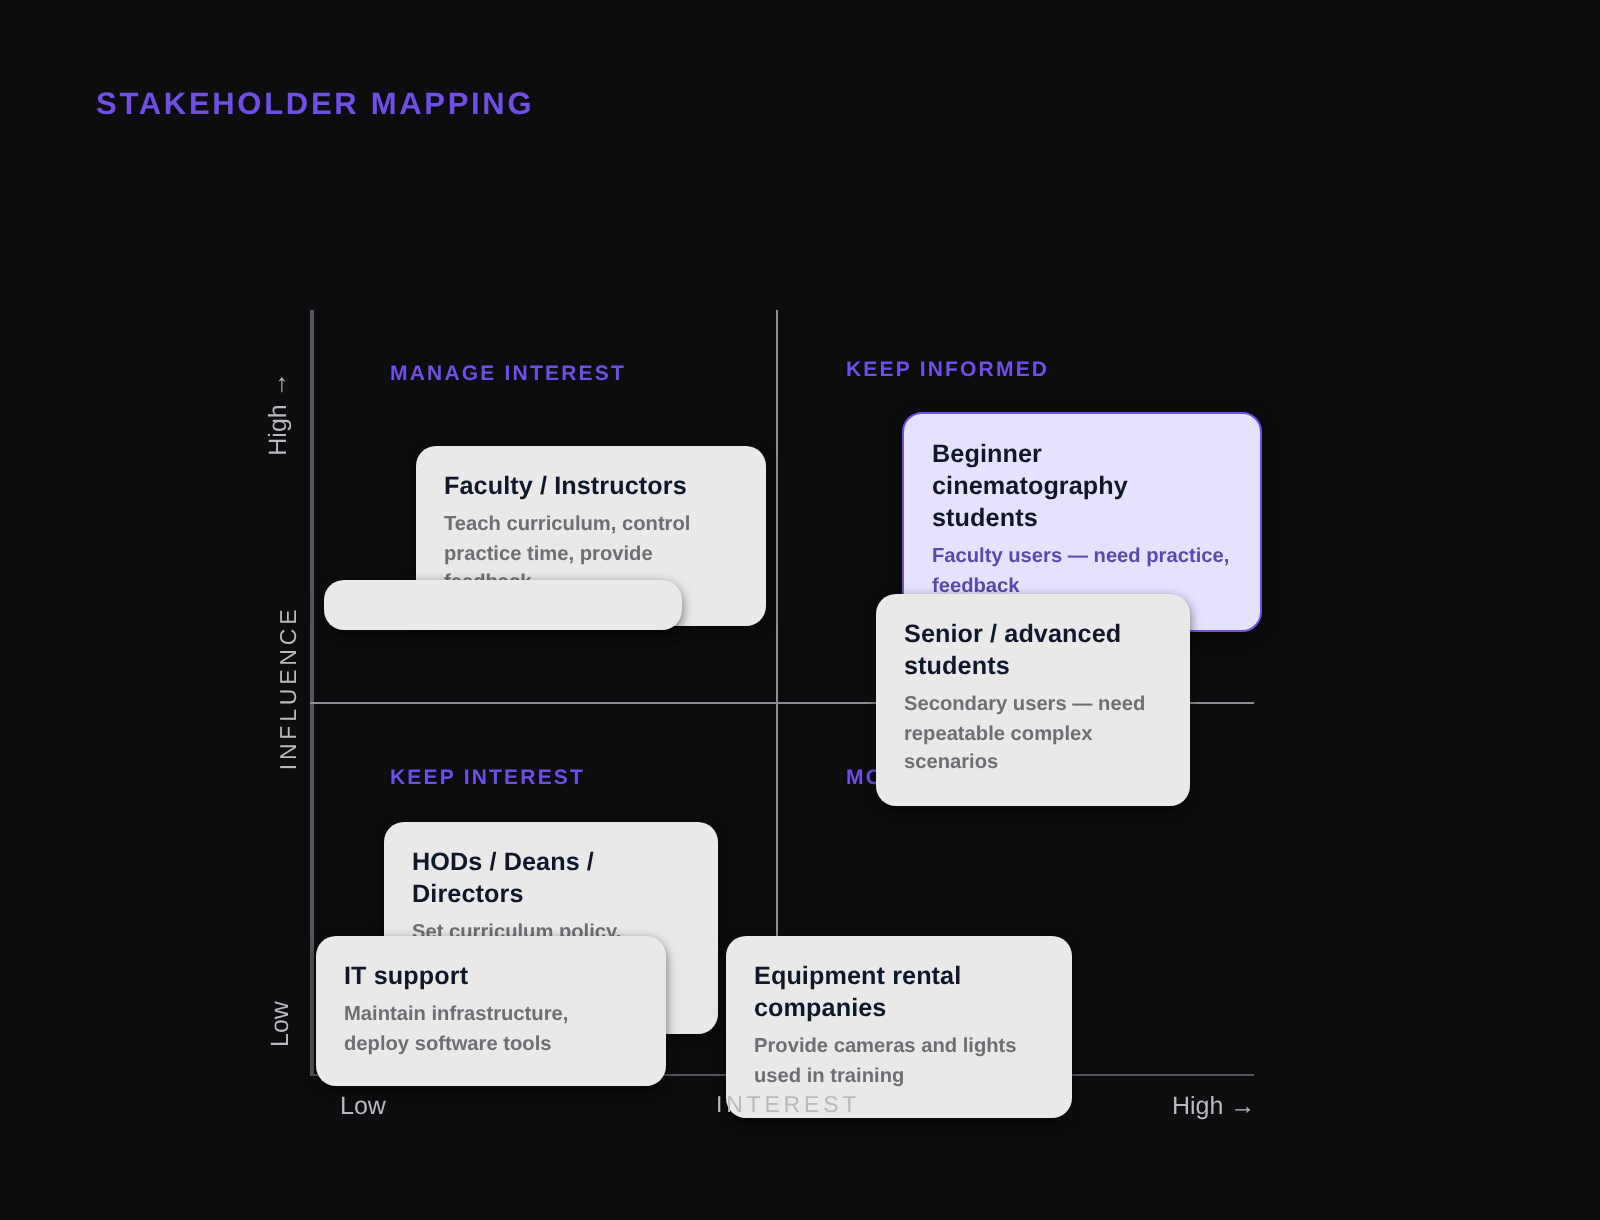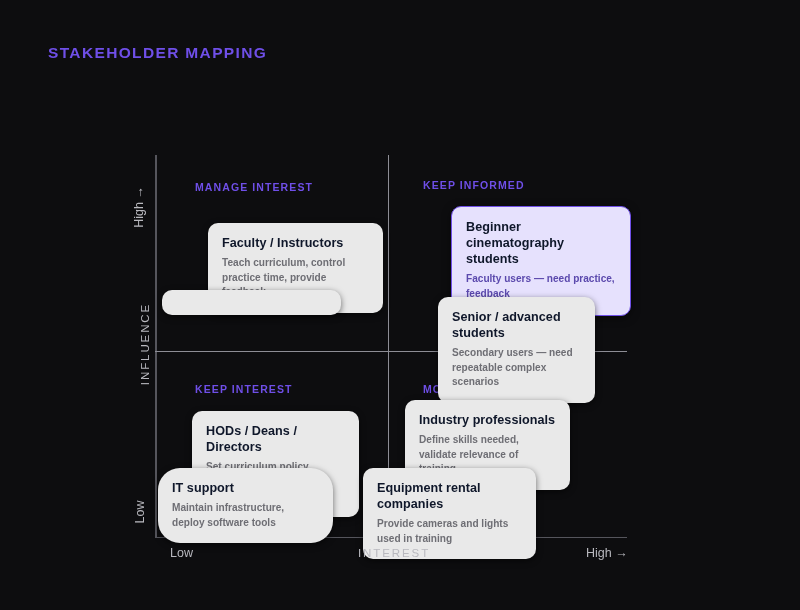--- a/index.html
+++ b/index.html
@@ -202,29 +202,25 @@
     <div class="card" style="left:283px; top:142px; width:157px;">
       <p class="card-title">Senior / advanced students</p>
       <p class="card-desc">Secondary users — need repeatable complex scenarios</p>
     </div>
 
     <div class="card" style="left:37px; top:256px; width:167px;">
       <p class="card-title">HODs / Deans / Directors</p>
       <p class="card-desc">Set curriculum policy, control budgets, approve equipment</p>
     </div>
 
-    <div class="card" style="left:3px; top:313px; width:175px;border-radius:22px;">
+    <div class="card" style="left:3px; top:313px; width:175px;">
       <p class="card-title">IT support</p>
       <p class="card-desc">Maintain infrastructure, deploy software tools</p>
     </div>
 
-    <div class="card" style="left:250px; top:245px; width:165px;">
-      <p class="card-title">Industry professionals</p>
-      <p class="card-desc">Define skills needed, validate relevance of training</p>
-    </div>
 
     <div class="card" style="left:208px; top:313px; width:173px;">
       <p class="card-title">Equipment rental companies</p>
       <p class="card-desc">Provide cameras and lights used in training</p>
     </div>
   </div>
 
   <span class="ax-label" id="x-low">Low</span>
   <span class="ax-caption" id="x-title">INTEREST</span>
   <span class="ax-label" id="x-high">High →</span>

